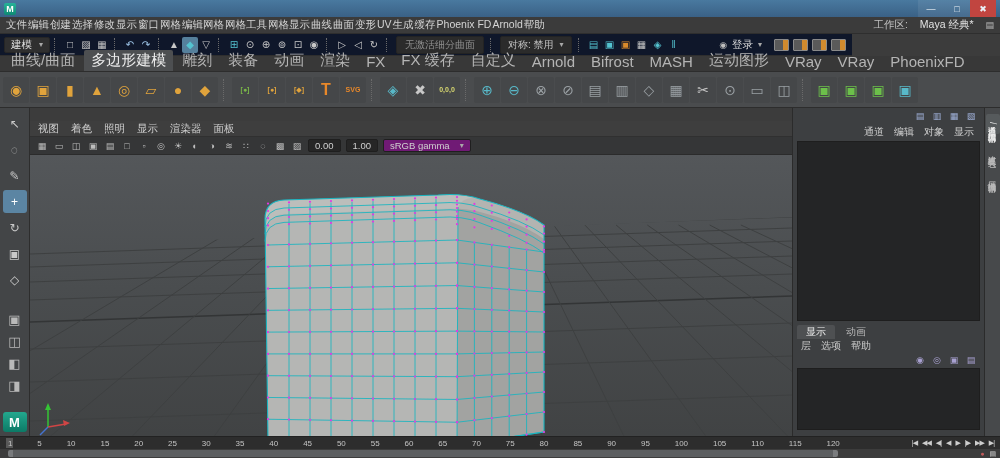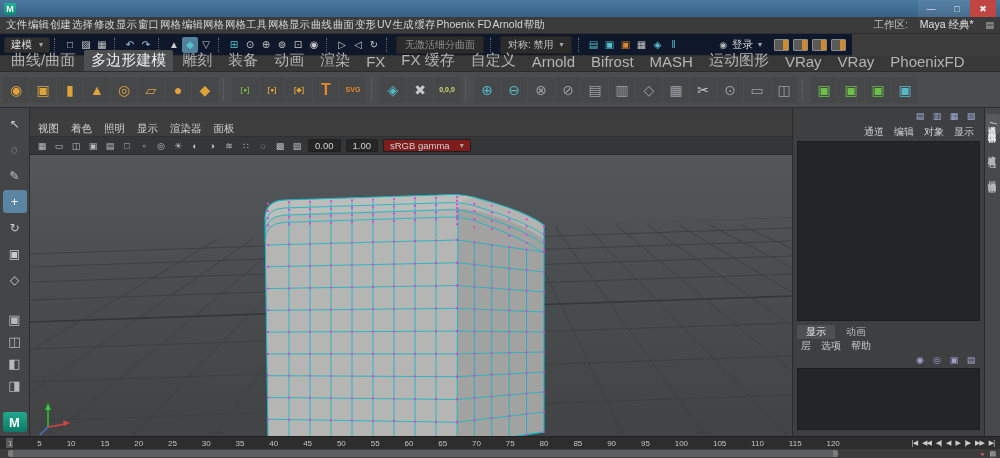--- a/index.html
+++ b/index.html
@@ -78,21 +78,21 @@
   .viewport{position:absolute;left:30px;top:13px;width:762px;height:416px;background:#3e3e3e;}
   .vp-menus{height:16px;display:flex;align-items:center;gap:12px;padding:0 8px;background:#3e3e3e;
             border-bottom:1px solid #303030;}
   .vp-menu{font-size:10.5px;color:#d0d0d0;}
   .vp-iconbar{height:18px;display:flex;align-items:center;background:#353637;border-bottom:1px solid #2b2b2b;
               padding:0 4px;gap:1px;}
   .vp-icon-list{display:flex;gap:1px;align-items:center;}
   .vp-icon{width:16px;height:15px;display:flex;align-items:center;justify-content:center;font-size:9px;color:#bdbdbd;}
   .vp-field{background:#262626;border:1px solid #1f1f1f;color:#cfcfcf;font-size:9.5px;padding:0 6px;height:13px;
             line-height:12px;border-radius:2px;margin:0 2px;}
-  .vp-dd{background:#7f1d1d;border:1px solid #1f1f1f;color:#cfcfcf;font-size:9.5px;padding:0 6px;height:13px;
+  .vp-dd{background:#701a75;border:1px solid #1f1f1f;color:#cfcfcf;font-size:9.5px;padding:0 6px;height:13px;
          display:inline-flex;align-items:center;gap:10px;border-radius:2px;margin-left:2px;}
   .vp-canvas{position:relative;width:762px;height:294px;overflow:hidden;
              background:linear-gradient(#54575a 0%,#4a4d4f 45%,#404243 100%);}
   .persp-label{position:absolute;left:0;right:0;bottom:3px;text-align:center;font-size:9.5px;color:#d2d2d2;}
 
   
   .rightpanel{position:absolute;left:792px;top:0;width:192px;height:328px;background:#3d3f41;
               border-left:1px solid #2b2b2b;}
   .rp-top{height:16px;display:flex;align-items:center;justify-content:flex-end;gap:3px;padding:0 6px;}
   .rp-icon{width:14px;height:13px;display:flex;align-items:center;justify-content:center;font-size:9px;}

